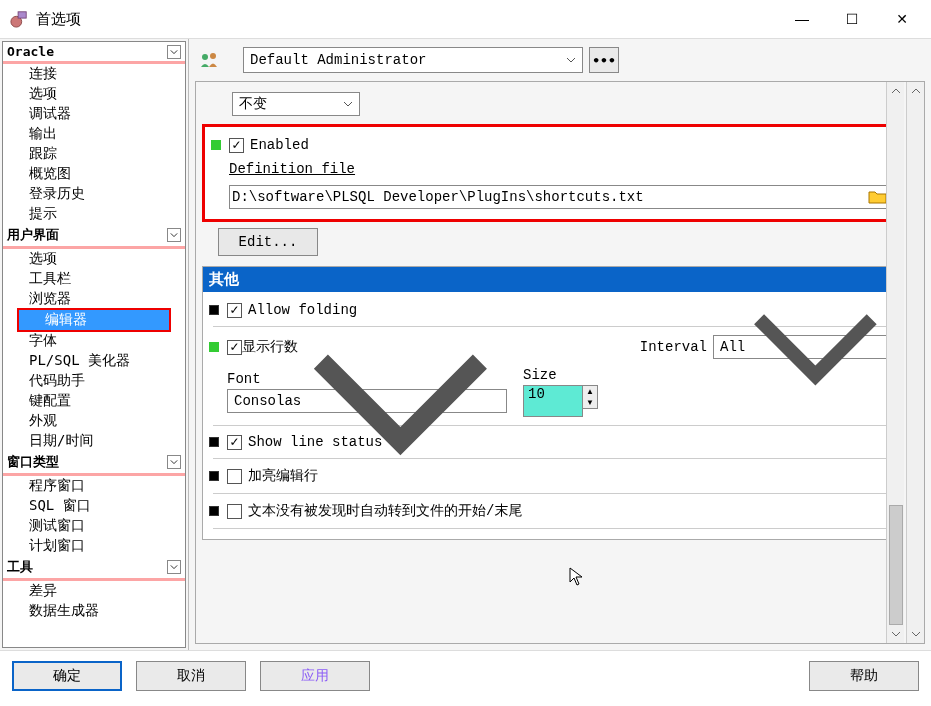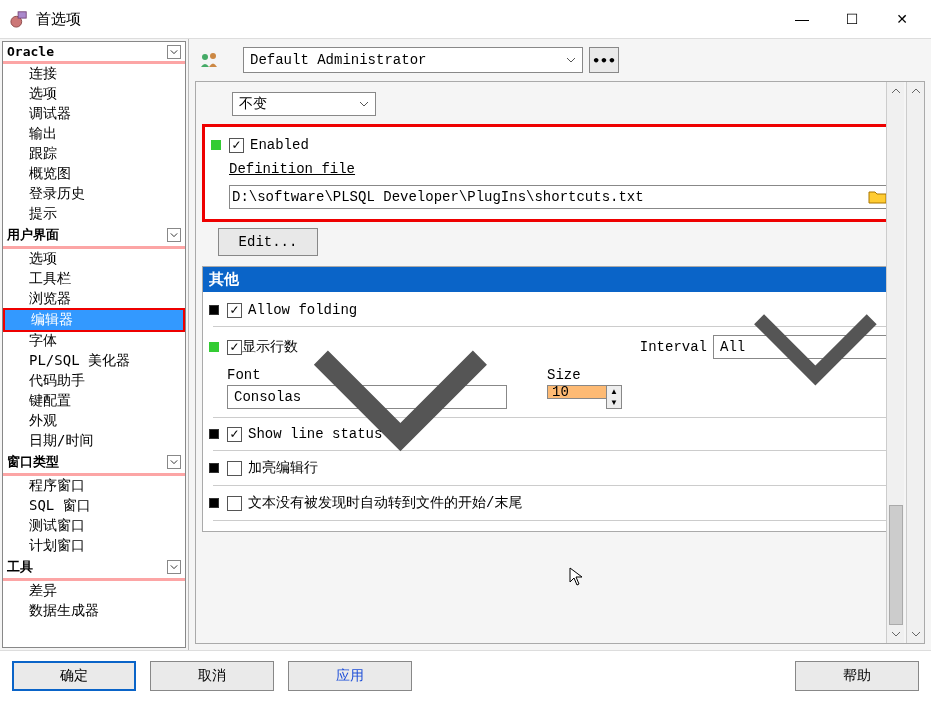--- a/index.html
+++ b/index.html
@@ -13,39 +13,39 @@
 
 .main-area { display: flex; height: 612px; border-top: 1px solid #ddd; }
 
 .sidebar { width: 189px; border-right: 1px solid #bbb; background: #f5f5f5; padding: 2px; overflow: hidden; }
 .side-inner { border: 1px solid #888; background: #fff; height: 100%; overflow-y: auto; }
 .cat { display: flex; align-items: center; justify-content: space-between; font-weight: bold; font-family: "SimSun", "NSimSun", monospace; font-size: 13px; padding: 2px 4px; border-bottom: 3px solid #fca5a5; background: #fff; }
 .cat .chev { width: 14px; height: 14px; border: 1px solid #888; display:flex; align-items:center; justify-content:center; background:#fff;}
 .cat .chev svg { width:8px; height:8px; }
 .item { padding: 1px 4px 1px 26px; font-size: 14px; font-family: "SimSun","NSimSun", monospace; cursor: default; white-space: nowrap; }
 .item.selected { background: #3399ff; color: #fff; }
-.item.hl-red { border: 2px solid #e00; margin: -1px 0; z-index:2; position:relative;}
+.item.hl-red { border: 2px solid #e00; margin: -1px 14px; z-index:2; position:relative;}
 
 .right-area { flex: 1; display: flex; flex-direction: column; background: #f5f5f5; }
 .admin-bar { padding: 8px 10px; display: flex; align-items: center; gap: 6px; }
 .admin-icon { width: 22px; height: 18px; }
 .admin-select { width: 340px; height: 26px; border: 1px solid #888; background: #fff; display: flex; align-items: center; padding: 0 6px; justify-content: space-between; font-family: "Courier New", monospace; font-size: 14px; margin-left: 16px; }
 .admin-select svg { width:10px; height:10px;}
 .more-btn { width: 30px; height: 26px; border: 1px solid #888; background: #eaeaea; display:flex; align-items:center; justify-content:center; font-family: monospace; font-weight:bold;}
 
 .content-pane { flex: 1; margin: 0 6px 6px 6px; border: 1px solid #aaa; background: #f5f5f5; position: relative; display:flex;}
 .content-scroll { flex:1; overflow: hidden; padding: 6px 20px 6px 6px; background:#f5f5f5; position:relative;}
 .vscroll-outer, .vscroll-inner { position:absolute; right:0; top:0; bottom:0; width:18px; background:#f0f0f0; border-left:1px solid #ccc; display:flex; flex-direction:column; align-items:center; justify-content:space-between; padding:2px 0;}
 .vscroll-inner { right:20px;}
 .vscroll-inner .thumb { width:14px; background:#ccc; border:1px solid #aaa;}
 .scroll-arrow { width:14px; height:14px; display:flex; align-items:center; justify-content:center;}
 .scroll-arrow svg{width:10px;height:10px;}
 
 .topselect-row { display:flex; gap:6px; padding:4px 0 8px 30px;}
-.small-select { width:144px; height:24px; border:1px solid #888; background:#fff; display:flex; align-items:center; justify-content:space-between; padding:0 6px; font-family:"SimSun", monospace; font-size:14px;}
+.small-select { width:128px; height:24px; border:1px solid #888; background:#fff; display:flex; align-items:center; justify-content:space-between; padding:0 6px; font-family:"SimSun", monospace; font-size:14px;}
 .small-select svg{width:10px;height:10px;}
 
 .group { border: 1px solid #aaa; margin-bottom: 6px; background:#fff; }
 .group.redborder { border: 3px solid #e00; }
 .group-header { background: #0a64c8; color: #fff; font-weight: bold; font-family: "Courier New", "SimSun", monospace; font-size: 15px; padding: 3px 6px; }
 .group-body { padding: 6px 10px; }
 .row { display: flex; align-items: center; gap: 6px; padding: 4px 0; position:relative;}
 .sq { width:10px; height:10px; border:1px solid #333; flex-shrink:0; position:absolute; left:-4px;}
 .sq.green { background:#3c3; border-color:#3c3;}
 .sq.black { background:#000;}
@@ -55,28 +55,28 @@
 .lbl { font-family: "Courier New", "SimSun", monospace; font-size: 14px; }
 .lbl-u { text-decoration: underline; font-family:"Courier New", monospace; font-size:14px;}
 .pathbox { width:100%; height:24px; border:1px solid #888; background:#fff; display:flex; align-items:center; padding:0 2px; font-family:"Courier New",monospace; font-size:14px; justify-content:space-between;}
 .folder-icon { width:20px; height:16px;}
 .editbtn { width:100px; height:28px; border:1px solid #888; background:#e8e8e8; font-family:"Courier New",monospace; font-size:14px; display:flex; align-items:center; justify-content:center; margin-left:16px; margin-top:0;}
 
 .sepline { border-top:1px solid #ccc; margin:4px 0;}
 .rlabel { font-family:"Courier New",monospace; font-size:14px;}
 .interval-sel { width:180px; height:24px; border:1px solid #888; background:#fff; display:flex; align-items:center; justify-content:space-between; padding:0 6px; font-family:"Courier New",monospace; font-size:14px;}
 .font-sel { width:280px; height:24px; border:1px solid #888; background:#fff; display:flex; align-items:center; justify-content:space-between; padding:0 6px; font-family:"Courier New",monospace; font-size:14px;}
-.size-sel { width:60px; height:14px; border:1px solid #888; background:#fdba74; display:flex; align-items:center; justify-content:space-between; padding:0 4px; font-family:"Courier New",monospace; font-size:14px;}
+.size-sel { width:60px; height:32px; border:1px solid #888; background:#5eead4; display:flex; justify-content:space-between; padding:0 4px; font-family:"Courier New",monospace; font-size:14px;}
 .size-spin { width:16px; display:flex; flex-direction:column; margin-left:-1px; border:1px solid #888; height:24px;}
 .size-spin div{flex:1; display:flex; align-items:center; justify-content:center; font-size:8px; background:#eee;}
 
 .bottom-bar { height: 50px; display: flex; align-items: center; padding: 0 12px; gap: 14px; border-top: 1px solid #ddd; background:#fff;}
-.btn { width: 124px; height: 30px; border: 1px solid #888; background: #eaeaea; display:flex; align-items:center; justify-content:center; font-size:14px; font-family:"Microsoft YaHei","SimSun",sans-serif;}
+.btn { width: 110px; height: 30px; border: 1px solid #888; background: #eaeaea; display:flex; align-items:center; justify-content:center; font-size:14px; font-family:"Microsoft YaHei","SimSun",sans-serif;}
 .btn.primary { border: 2px solid #0a64c8; }
-.btn.disabled { color:#1d4ed8; }
+.btn.disabled { color:#8b5cf6; }
 .spacer { flex:1; }
 
 .cursor-arrow { position:absolute; width:16px; height:20px; pointer-events:none;}
 </style>
 </head>
 <body>
 
 <div class="titlebar">
   <svg class="app-icon" viewBox="0 0 20 20">
       <circle cx="7" cy="13" r="6" fill="#c77" stroke="#844"></circle>
@@ -238,21 +238,21 @@
                   <div class="interval-sel">
                     <span>All</span>
                     <svg viewBox="0 0 10 10">
                         <path d="M1 3 L5 7 L9 3" fill="none" stroke="#555"></path>
                       </svg>
                   </div>
                 </div>
               </div>
             </div>
             <div class="row">
-                <div class="row-inner" style="gap:40px;">
+                <div class="row-inner" style="gap:16px;">
               <div style="display:flex; flex-direction:column; gap:2px;">
                 <span class="rlabel">Font</span>
                 <div class="font-sel">
                   <span>Consolas</span>
                   <svg viewBox="0 0 10 10">
                         <path d="M1 3 L5 7 L9 3" fill="none" stroke="#555"></path>
                       </svg>
                 </div>
               </div>
               <div style="display:flex; flex-direction:column; gap:2px;">

